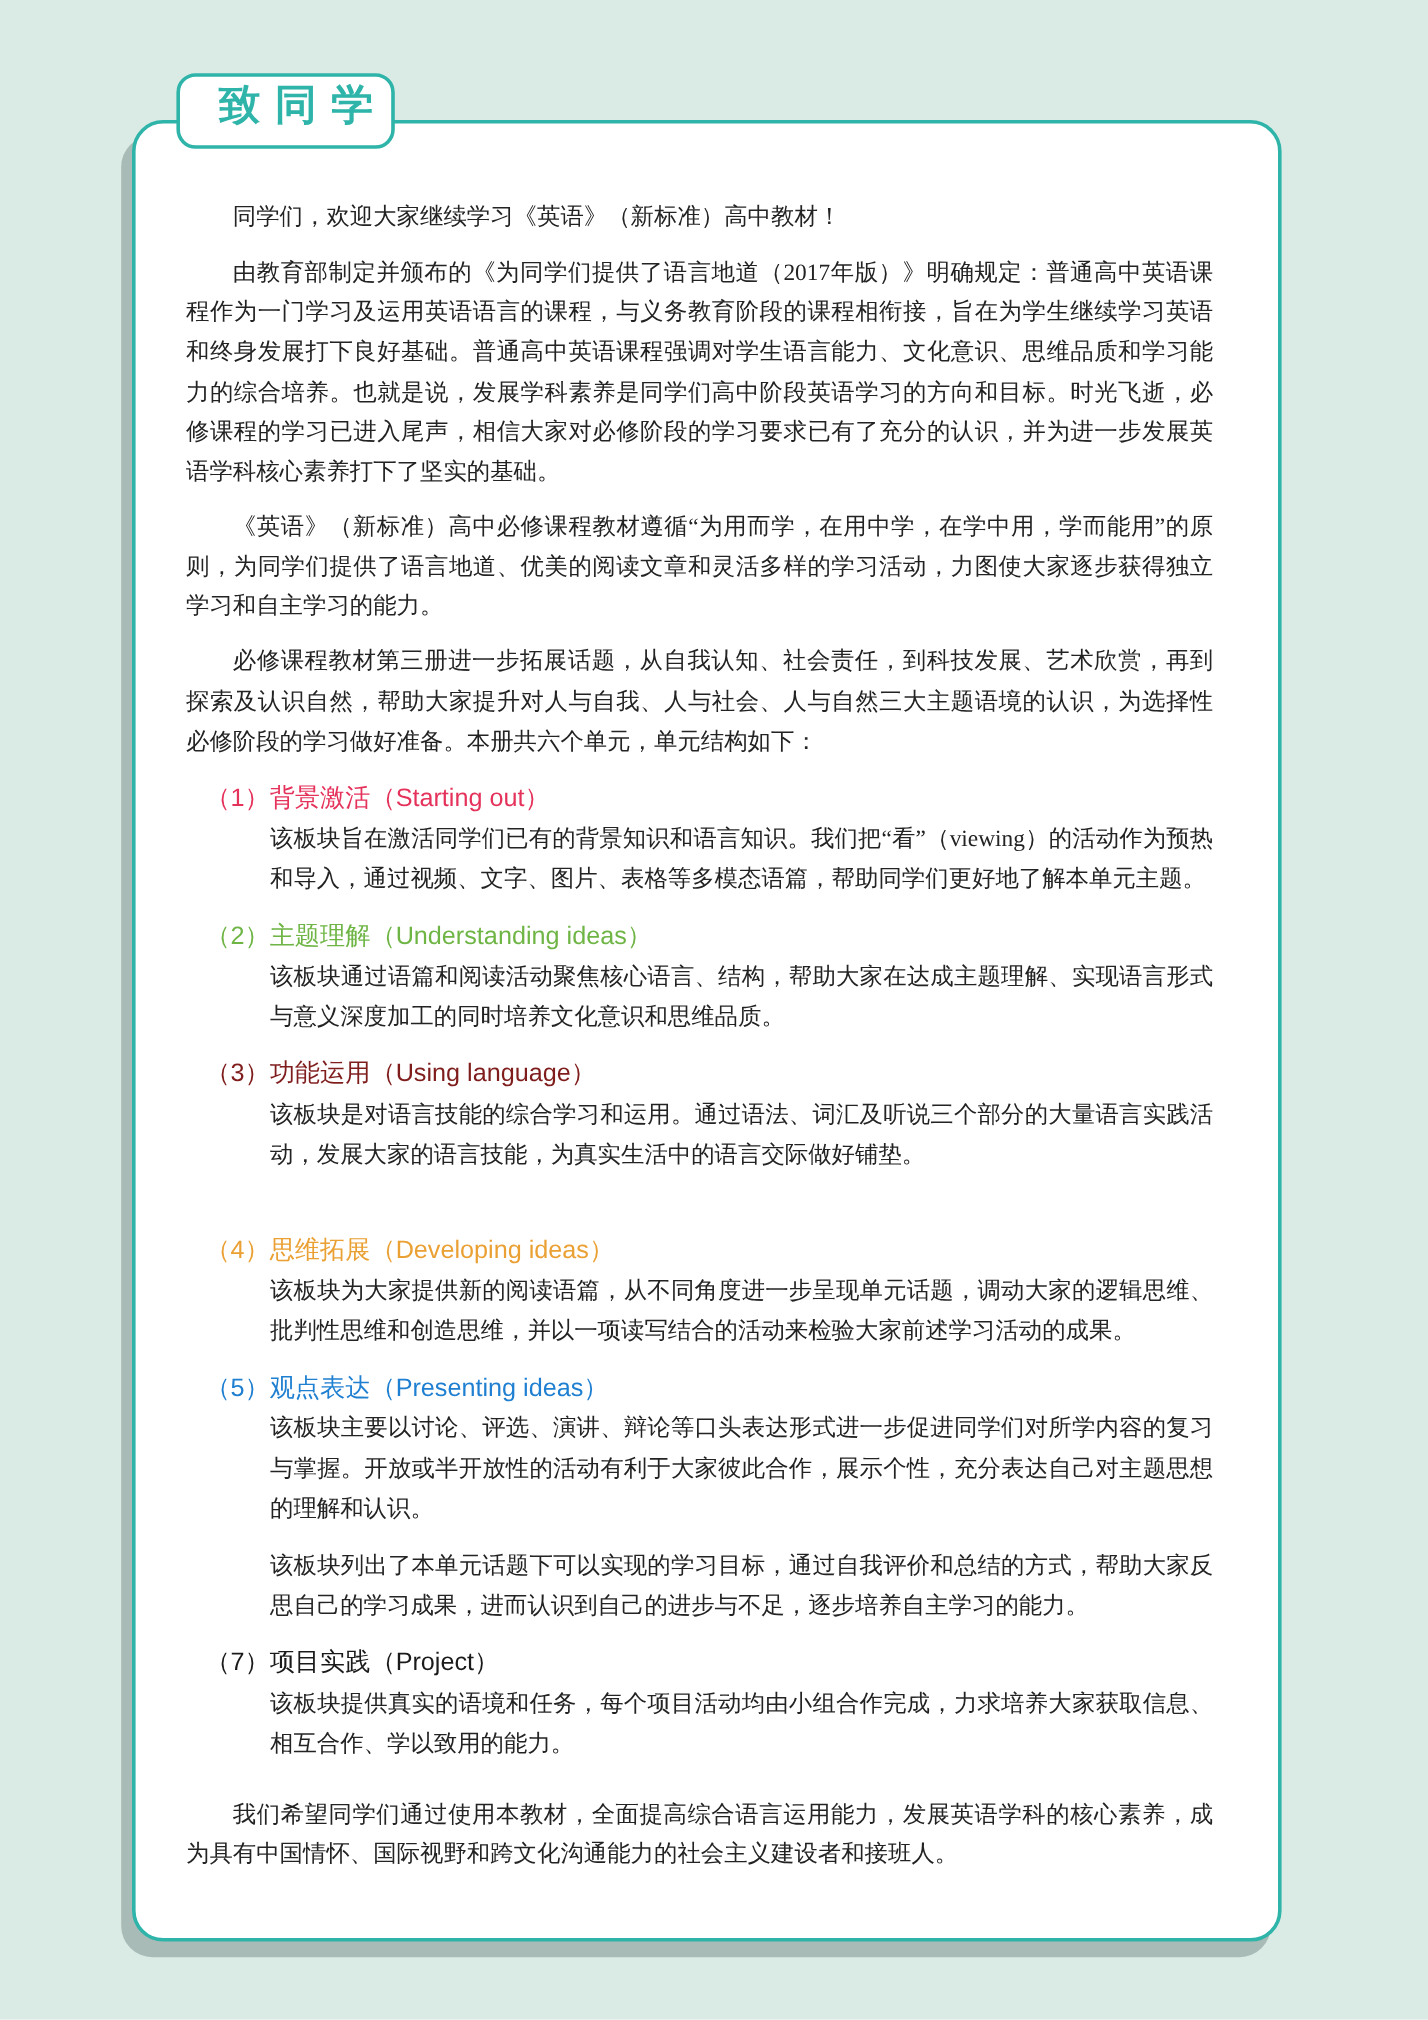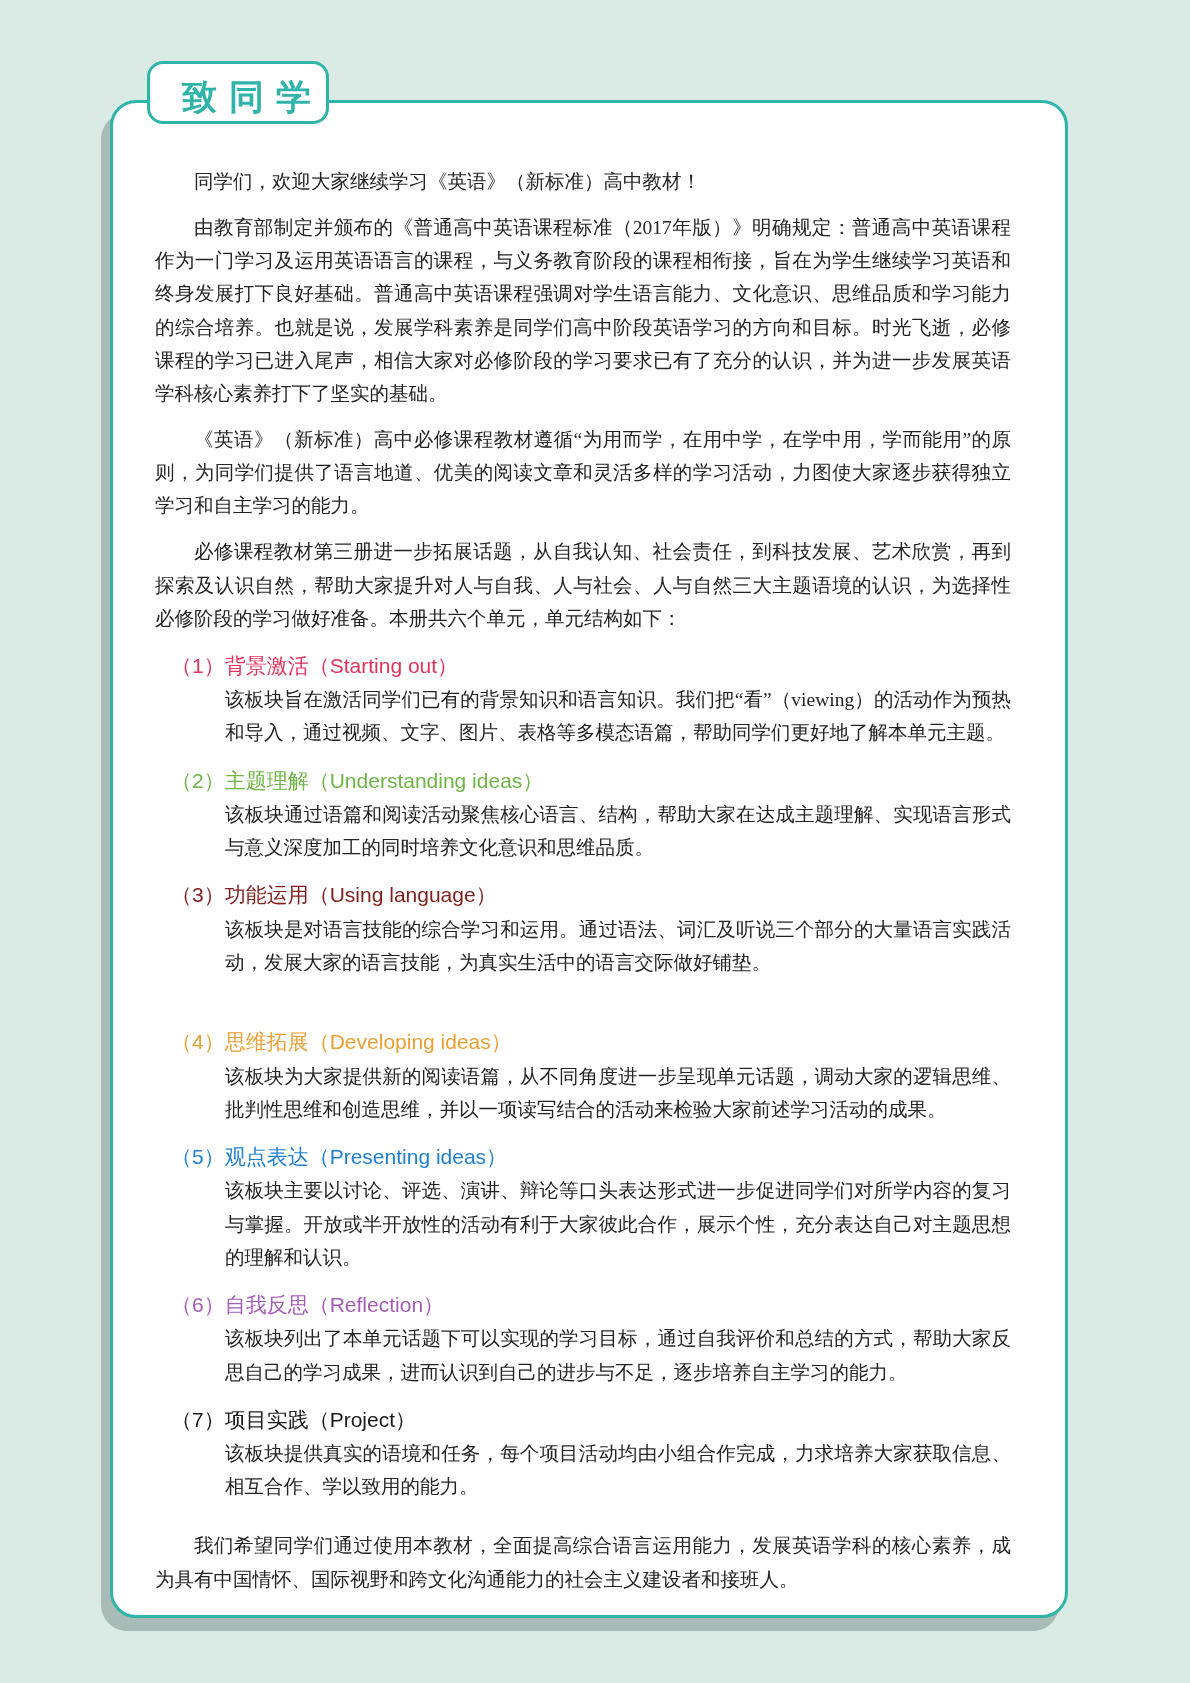--- a/index.html
+++ b/index.html
@@ -11,21 +11,21 @@
   }
   .card{
     position:absolute;left:110px;top:100px;width:958px;height:1518px;
     background:#ffffff;border:3px solid #2fb4aa;border-radius:26px;
     box-shadow:-9px 13px 0 #a9bbb6;
     box-sizing:border-box;
   }
   .badge{
     position:absolute;left:147px;top:61px;width:182px;height:63px;
     background:#ffffff;border:3px solid #2fb4aa;border-radius:16px;
-    display:flex;align-items:flex-end;justify-content:center;
+    display:flex;align-items:flex-start;justify-content:center;
     z-index:3;box-sizing:border-box;padding-left:17px;
   }
   .badge-text{
     color:#2fb4aa;
     font-family:"Liberation Sans","DejaVu Sans",sans-serif;
     font-weight:bold;font-size:35px;letter-spacing:12px;padding-left:12px;
   }
   .content{
     position:absolute;left:0;top:0;width:100%;box-sizing:border-box;
     padding:62px 54px 0 42px;
@@ -51,21 +51,21 @@
 <body>
 
 <div class="badge">
   <span class="badge-text">致同学</span>
 </div>
 
 <div class="card">
   <div class="content">
 
     <p>同学们，欢迎大家继续学习《英语》（新标准）高中教材！</p>
-    <p>由教育部制定并颁布的《普通高中英语课程标准（2017年版）》明确规定：普通高中英语课程作为一门学习及运用英语语言的课程，与义务教育阶段的课程相衔接，旨在为学生继续学习英语和终身发展打下良好基础。普通高中英语课程强调对学生语言能力、文化意识、思维品质和学习能力的综合培养。也就是说，发展学科素养是同学们高中阶段英语学习的方向和目标。时光飞逝，必修课程的学习已进入尾声，相信大家对必修阶段的学习要求已有了充分的认识，并为进一步发展英语学科核心素养打下了坚实的基础。</p>
+    <p>由教育部制定并颁布的《为同学们提供了语言地道（2017年版）》明确规定：普通高中英语课程作为一门学习及运用英语语言的课程，与义务教育阶段的课程相衔接，旨在为学生继续学习英语和终身发展打下良好基础。普通高中英语课程强调对学生语言能力、文化意识、思维品质和学习能力的综合培养。也就是说，发展学科素养是同学们高中阶段英语学习的方向和目标。时光飞逝，必修课程的学习已进入尾声，相信大家对必修阶段的学习要求已有了充分的认识，并为进一步发展英语学科核心素养打下了坚实的基础。</p>
     <p>《英语》（新标准）高中必修课程教材遵循“为用而学，在用中学，在学中用，学而能用”的原则，为同学们提供了语言地道、优美的阅读文章和灵活多样的学习活动，力图使大家逐步获得独立学习和自主学习的能力。</p>
     <p>必修课程教材第三册进一步拓展话题，从自我认知、社会责任，到科技发展、艺术欣赏，再到探索及认识自然，帮助大家提升对人与自我、人与社会、人与自然三大主题语境的认识，为选择性必修阶段的学习做好准备。本册共六个单元，单元结构如下：</p>
 
     <div class="section">
       <div class="section-heading" style="color: rgb(229, 50, 91);">
         <span>（1）</span><span>背景激活</span><span>（Starting out）</span>
       </div>
       <p class="section-body">该板块旨在激活同学们已有的背景知识和语言知识。我们把“看”（viewing）的活动作为预热和导入，通过视频、文字、图片、表格等多模态语篇，帮助同学们更好地了解本单元主题。</p>
     </div>
 
@@ -91,23 +91,20 @@
     </div>
 
     <div class="section">
       <div class="section-heading" style="color: rgb(31, 127, 209);">
         <span>（5）</span><span>观点表达</span><span>（Presenting ideas）</span>
       </div>
       <p class="section-body">该板块主要以讨论、评选、演讲、辩论等口头表达形式进一步促进同学们对所学内容的复习与掌握。开放或半开放性的活动有利于大家彼此合作，展示个性，充分表达自己对主题思想的理解和认识。</p>
     </div>
 
     <div class="section">
-      <div class="section-heading" style="color: rgb(165, 92, 184);">
-        <span>（6）</span><span>自我反思</span><span>（Reflection）</span>
-      </div>
       <p class="section-body">该板块列出了本单元话题下可以实现的学习目标，通过自我评价和总结的方式，帮助大家反思自己的学习成果，进而认识到自己的进步与不足，逐步培养自主学习的能力。</p>
     </div>
 
     <div class="section">
       <div class="section-heading" style="color: rgb(26, 26, 26);">
         <span>（7）</span><span>项目实践</span><span>（Project）</span>
       </div>
       <p class="section-body">该板块提供真实的语境和任务，每个项目活动均由小组合作完成，力求培养大家获取信息、相互合作、学以致用的能力。</p>
     </div>
 

